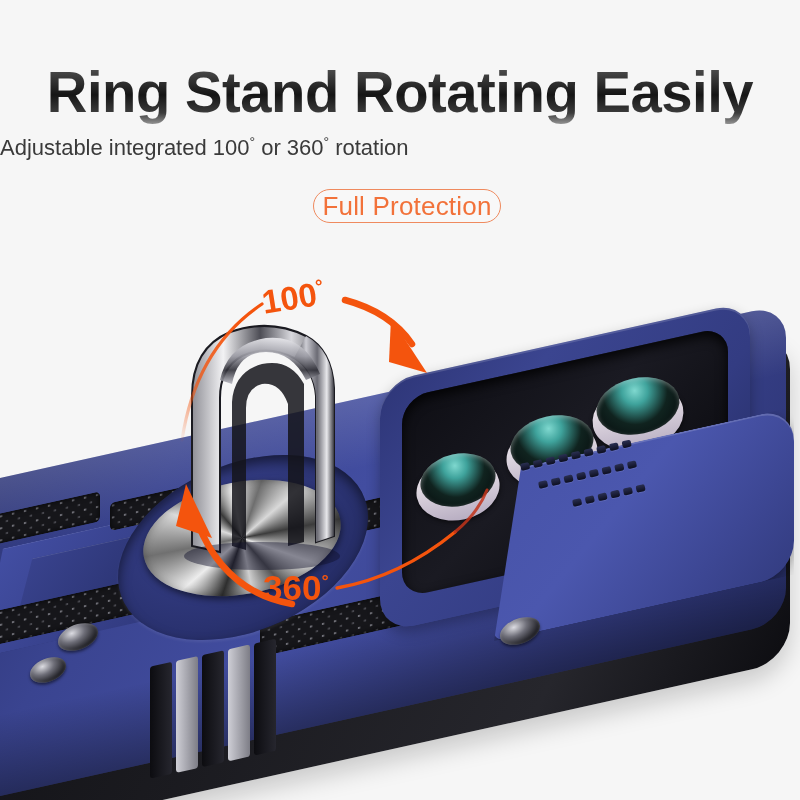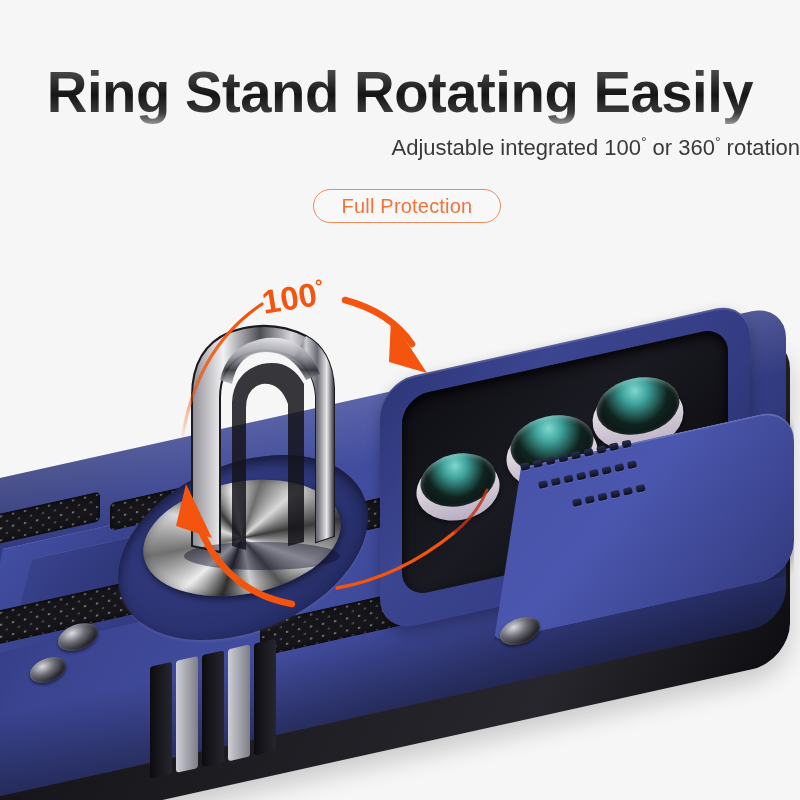--- a/index.html
+++ b/index.html
@@ -15,29 +15,29 @@
     position:absolute;left:0;top:26px;width:800px;text-align:center;
     font-size:58px;font-weight:bold;letter-spacing:-0.5px;
     font-family:"Liberation Sans","DejaVu Sans",sans-serif;
     background:linear-gradient(180deg,#6d6d6d 0%,#4a4a4a 18%,#151515 55%,#3c3c3c 82%,#9a9a9a 100%);
     -webkit-background-clip:text;background-clip:text;
     -webkit-text-fill-color:transparent;color:transparent;
     transform:scaleX(0.97);
     white-space:nowrap;
   }
   .subtitle{
-    position:absolute;left:0;top:102px;width:800px;text-align:right;
+    position:absolute;left:0;top:102px;width:800px;text-align:left;
     font-size:22px;color:#3a3a3a;font-weight:400;white-space:nowrap;
   }
   .deg-sup{font-size:14px;vertical-align:super;letter-spacing:6px;}
   .badge{
     position:absolute;left:313px;top:157px;width:186px;height:32px;
     border:1.6px solid #ef8a5e;border-radius:17px;
     display:flex;align-items:center;justify-content:center;
-    color:#f2723a;font-size:20px;letter-spacing:.2px;background:#f8f8f8;
+    color:#f2723a;font-size:26px;letter-spacing:.2px;background:#f8f8f8;
   }
 
   
   .lbl-100{
     position:absolute;left:262px;top:247px;
     font-size:33px;font-weight:bold;color:#f4540d;
     transform:rotate(-9deg);letter-spacing:0px;
   }
   .lbl-100 sup{font-size:19px;vertical-align:super;}
   .lbl-360{
@@ -339,14 +339,17 @@
     <path d="M455 500 Q478 481 487 458" fill="none" stroke="#c2341a" stroke-width="3" stroke-linecap="round" opacity="0.85"></path>
 
     <path d="M292 572 Q225 560 198 492" fill="none" stroke="#f4540d" stroke-width="6.5" stroke-linecap="round"></path>
     <path d="M186 452 L212 506 L176 494 Z" fill="#f4540d"></path>
   </svg>
 
   <div class="lbl-100">
     <span>100</span><sup>°</sup>
   </div>
 
+  <div class="lbl-360">
+    <span>360</span><sup>°</sup>
+  </div>
 
 </div>
 
 </body></html>

